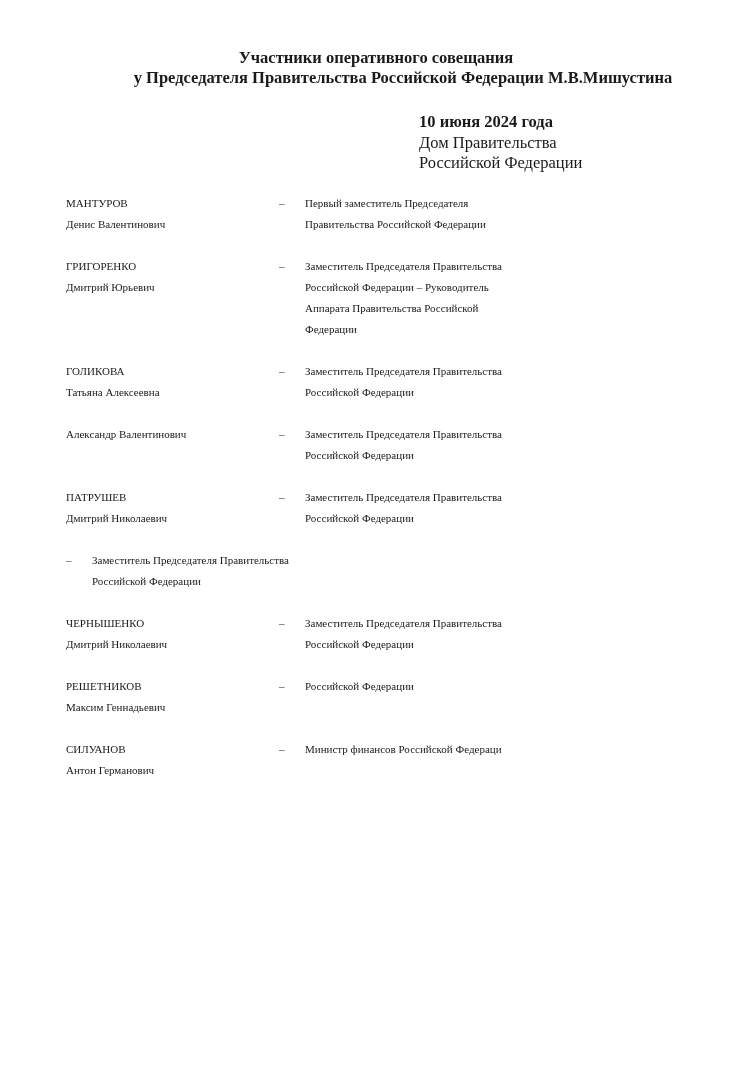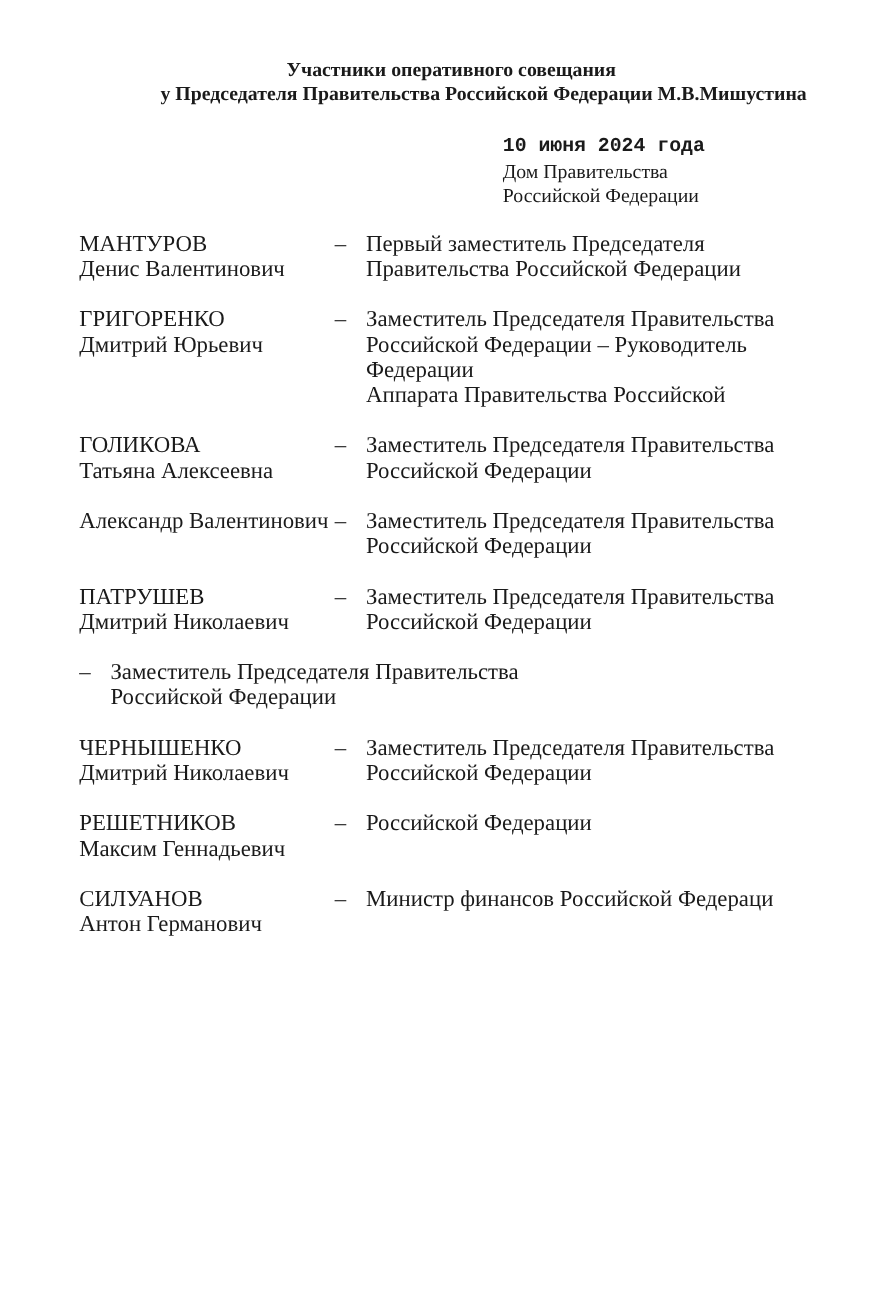--- a/index.html
+++ b/index.html
@@ -12,23 +12,23 @@
       position: absolute; left: 0; width: 730px; top: 48px;
       text-align: center; font-weight: bold; font-size: 16.5px; line-height: 20px;
     }
     .title div { white-space: nowrap; }
     .title .l1 { padding-left: 22px; }
     .title .l2 { padding-left: 76px; }
     .meta {
       position: absolute; left: 419px; top: 112px;
       font-size: 16.5px; line-height: 20.5px;
     }
-    .meta .date { font-weight: bold; font-family: Liberation Mono, monospace; }
+    .meta .date { font-weight: bold; }
     .list { position: absolute; left: 66px; top: 193px; width: 650px; }
-    .row { display: flex; font-size: 19px; line-height: 21px; margin-bottom: 21px; }
+    .row { display: flex; font-size: 11px; line-height: 21px; margin-bottom: 21px; }
     .name { width: 213px; flex: none; }
     .dash { width: 26px; flex: none; }
     .pos { width: 340px; flex: none; }
     .pos .line { white-space: nowrap; }
   </style>
 </head>
 <body>
 
 <div class="title">
   <div class="l1">Участники оперативного совещания</div>
@@ -55,22 +55,22 @@
     </div>
     <div class="row">
       <div class="name">
         <div>ГРИГОРЕНКО</div>
         <div>Дмитрий Юрьевич</div>
       </div>
       <div class="dash">–</div>
       <div class="pos">
         <div class="line">Заместитель Председателя Правительства</div>
         <div class="line">Российской Федерации – Руководитель</div>
+        <div class="line">Аппарата Правительства Российской</div>
         <div class="line">Федерации</div>
-        <div class="line">Аппарата Правительства Российской</div>
       </div>
     </div>
     <div class="row">
       <div class="name">
         <div>ГОЛИКОВА</div>
         <div>Татьяна Алексеевна</div>
       </div>
       <div class="dash">–</div>
       <div class="pos">
         <div class="line">Заместитель Председателя Правительства</div>

